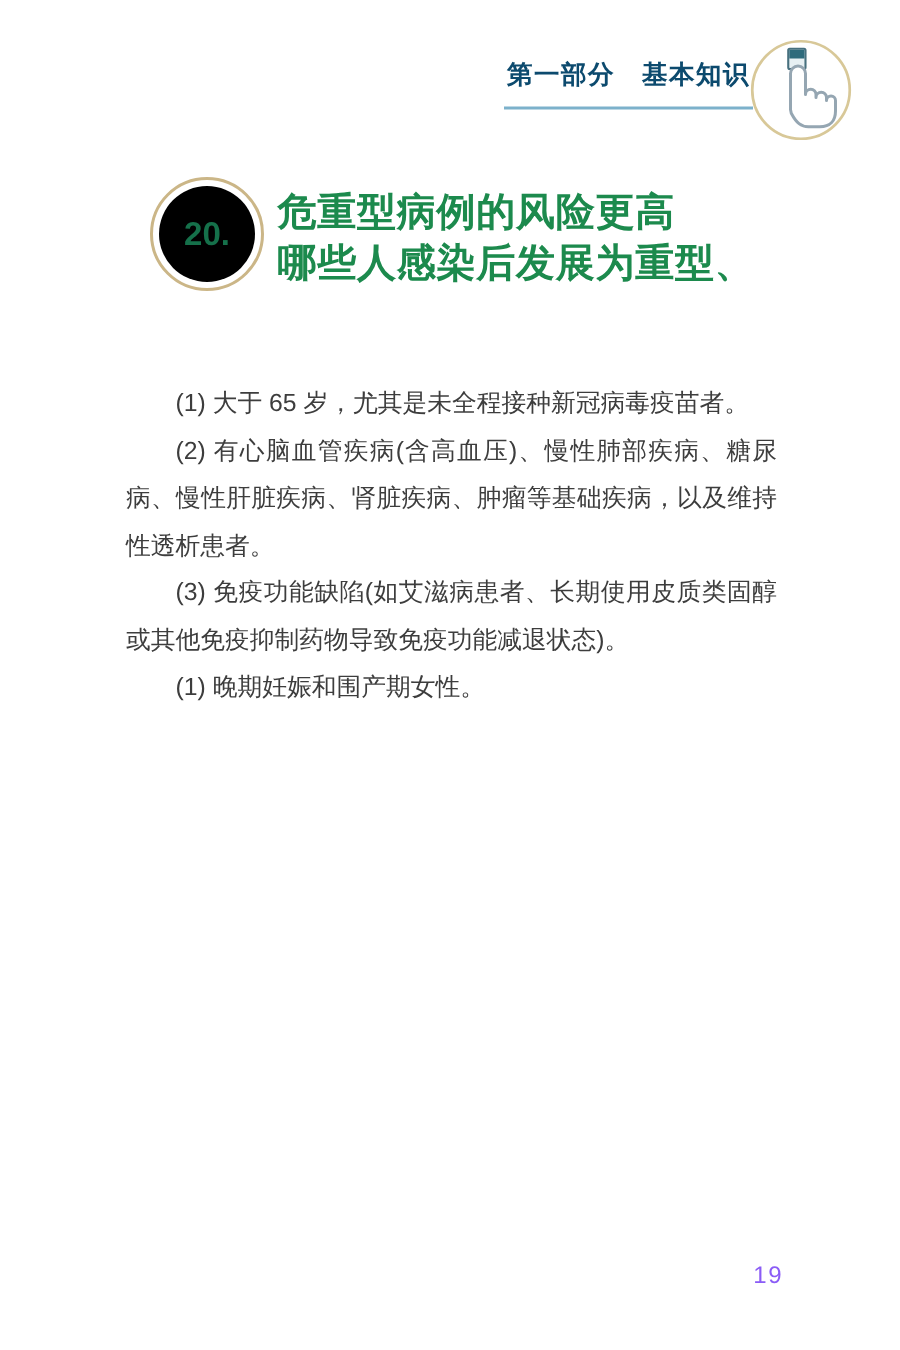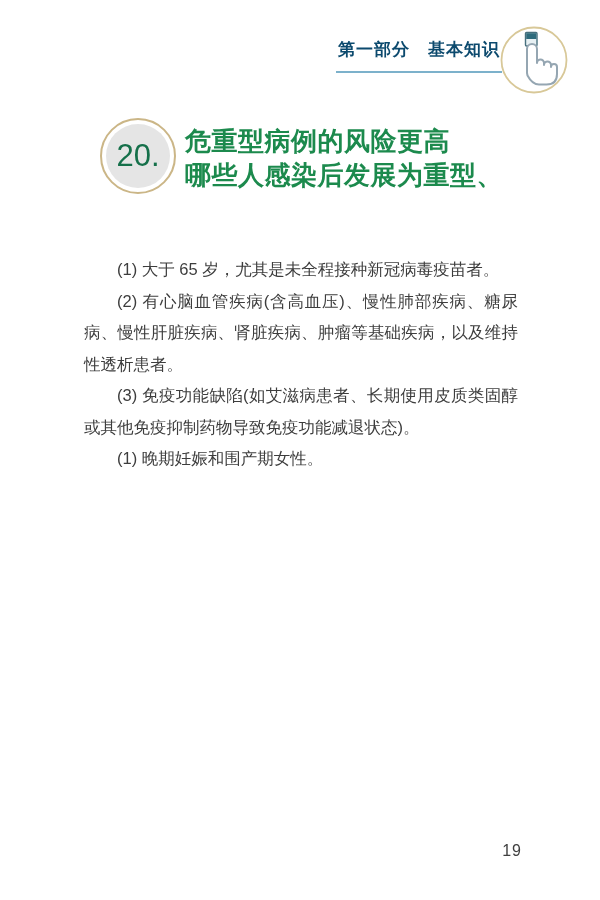--- a/index.html
+++ b/index.html
@@ -14,40 +14,40 @@
     padding:0 2px 10px 2px;border-bottom:2px solid #7cb1cb;white-space:nowrap;
   }
   .hand-icon-wrap{position:absolute;top:26px;right:32px;width:68px;height:68px;}
   
   .q-badge{
     position:absolute;left:100px;top:118px;width:76px;height:76px;border-radius:50%;
     border:2px solid #cbb687;background:#ffffff;box-sizing:border-box;
     display:flex;align-items:center;justify-content:center;
   }
   .q-badge-inner{
-    width:64px;height:64px;border-radius:50%;background:#e5e5e5;
+    width:64px;height:64px;border-radius:50%;background:#000000;
     display:flex;align-items:center;justify-content:center;
-    color:#15704a;font-weight:400;font-size:31px;letter-spacing:0;
+    color:#15704a;font-weight:700;font-size:22px;letter-spacing:0;
   }
   .q-title{
     position:absolute;left:185px;top:124px;width:360px;
     color:#1c8a4d;font-weight:700;font-size:26px;line-height:34px;letter-spacing:0.5px;
   }
   
   .body-text{
     position:absolute;left:84px;top:226px;width:434px;
     color:#3d3d3d;font-size:16.5px;line-height:31.5px;
     text-align:justify;
     margin-top:28px;
   }
   .body-text p{margin:0;text-indent:2em;}
   
   .page-number{
     position:absolute;top:842px;right:78px;
-    color:#404040;font-size:16px;letter-spacing:1px;text-align:right;
+    color:#8b5cf6;font-size:16px;letter-spacing:1px;text-align:right;
   }
 </style>
 </head>
 <body>
 
 <div class="running-header">第一部分　基本知识</div>
 
 <div class="hand-icon-wrap">
   <svg width="68" height="68" viewBox="0 0 68 68">
     <circle cx="34" cy="34" r="32.5" fill="#ffffff" stroke="#d8c898" stroke-width="1.8"></circle>

